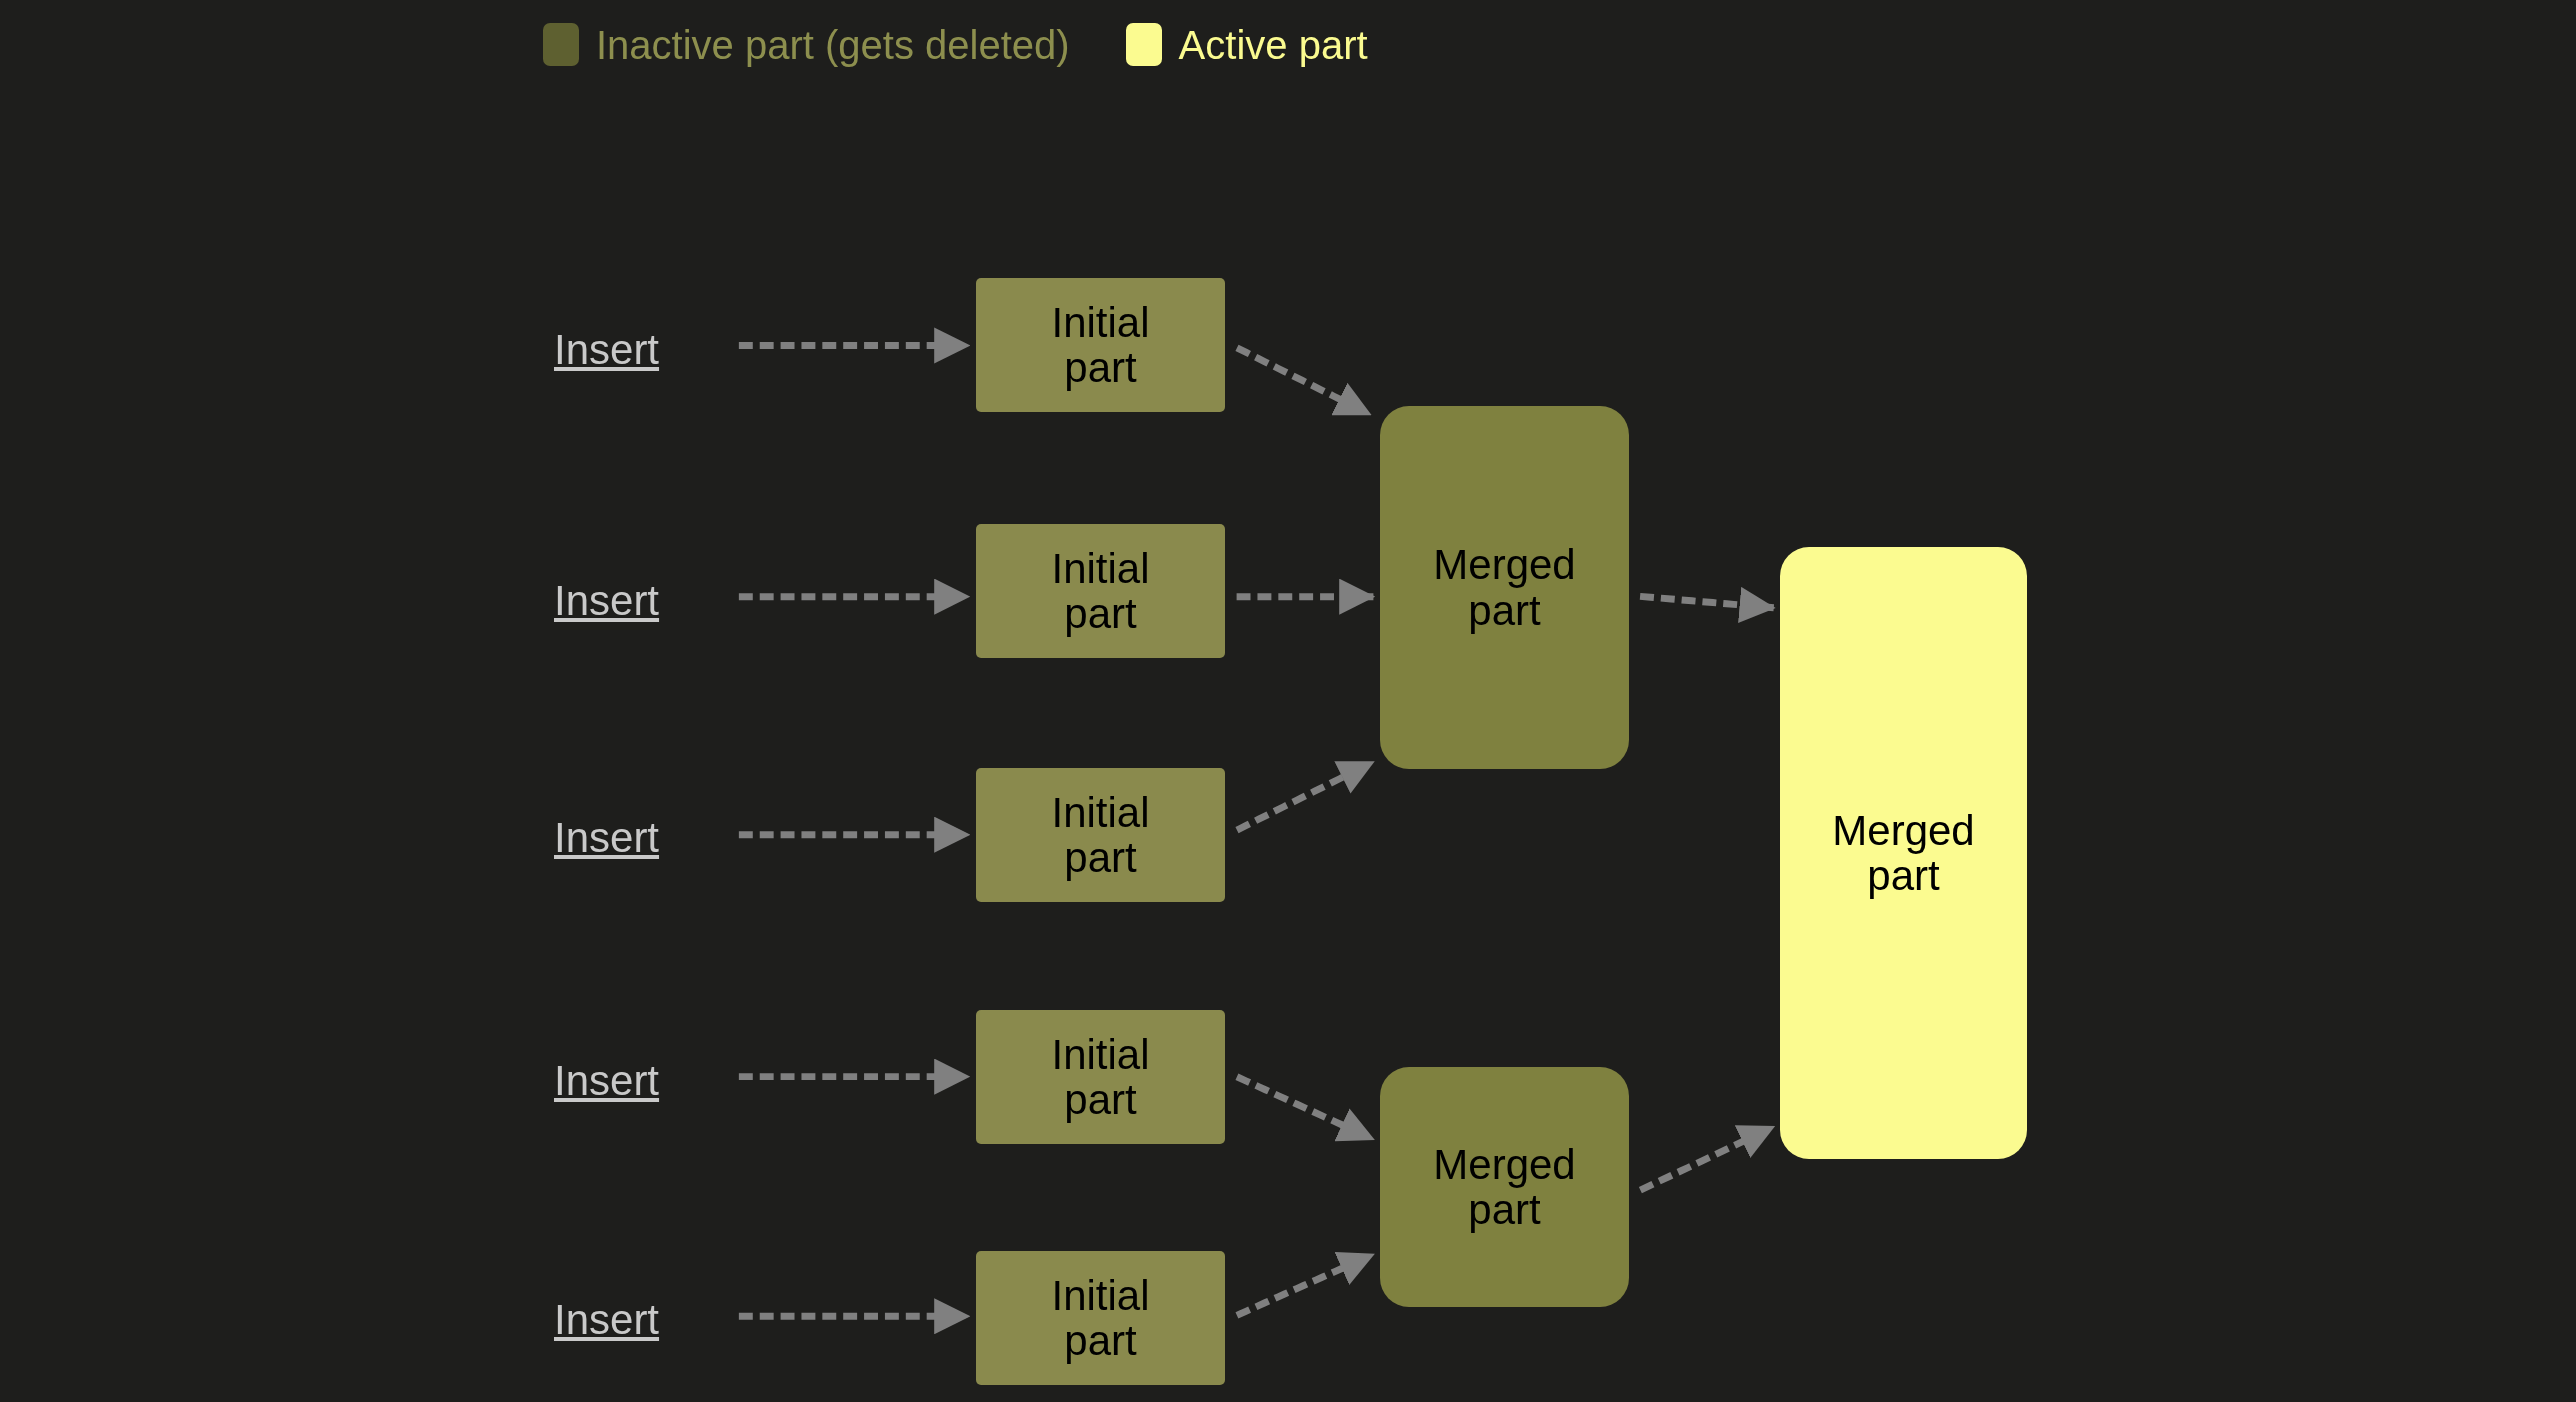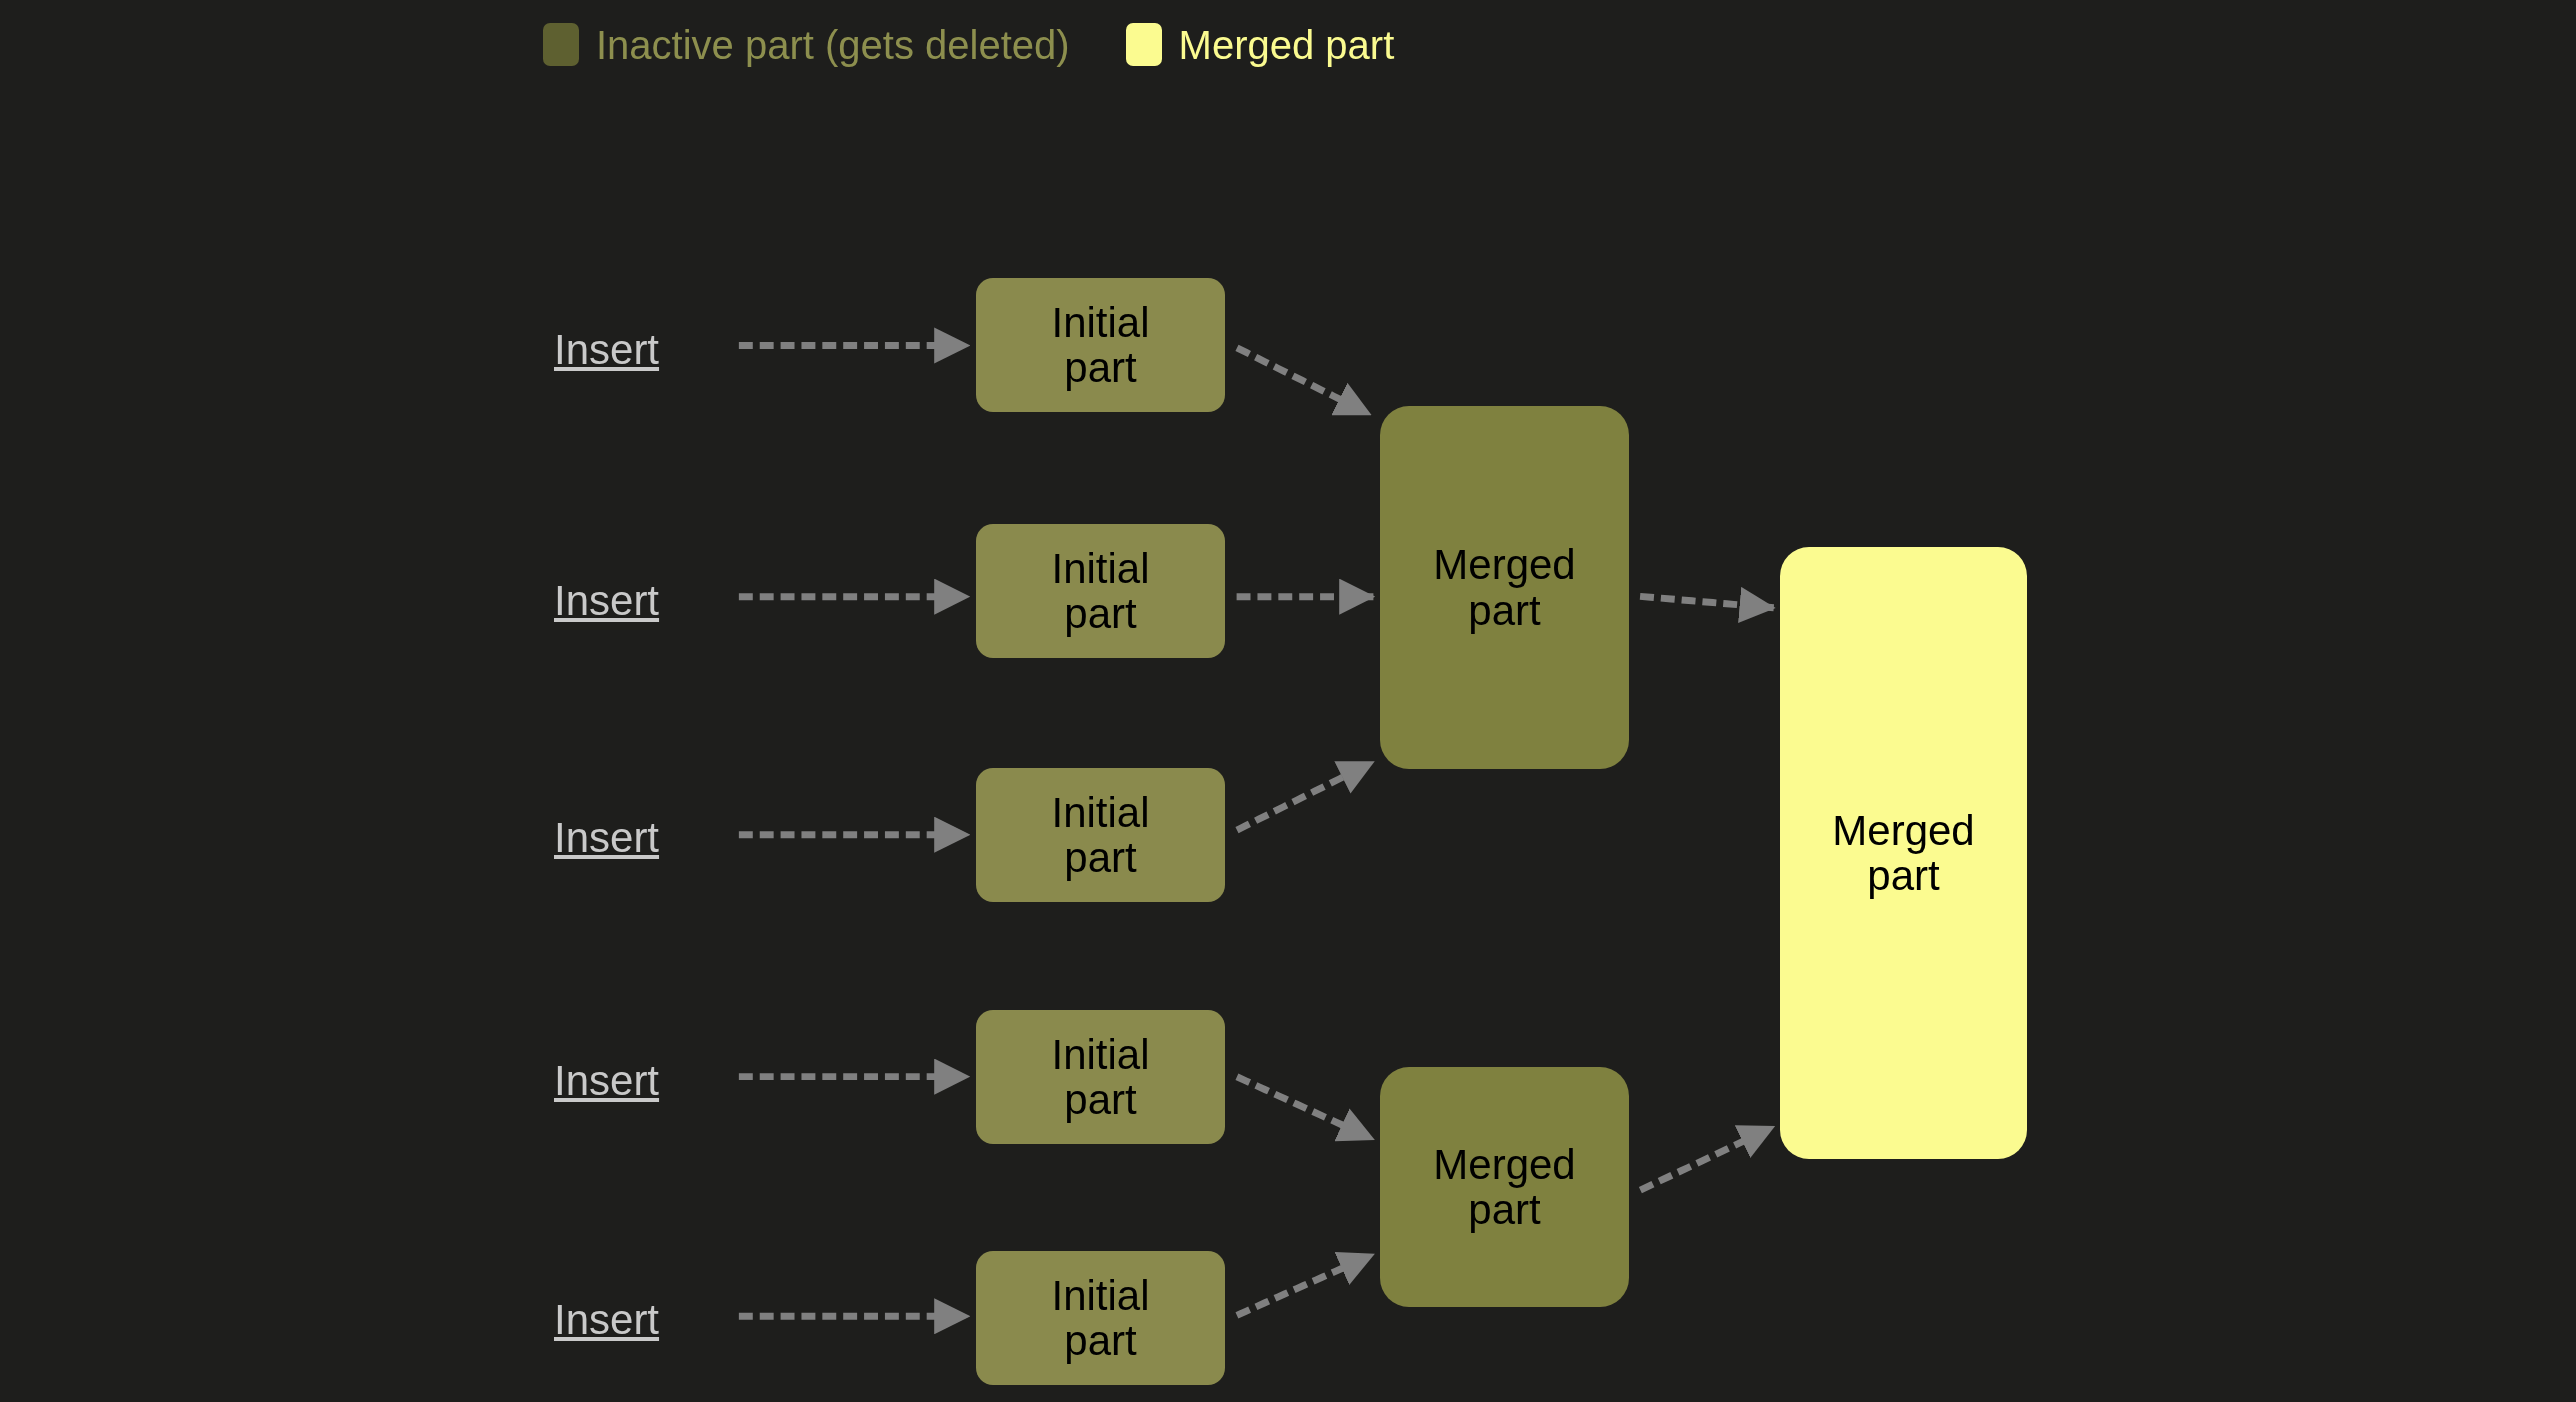--- a/index.html
+++ b/index.html
@@ -56,21 +56,21 @@
     justify-content: center;
     text-align: center;
     color: #000000;
     border-radius: 29px;
     font-size: 42px;
     line-height: 1.08;
     padding: 3.1px 7.7px;
   }
   .node.initial {
     background: #8a8a4d;
-    border-radius: 17px;
+    border-radius: 5px;
   }
   .node.merged-inactive {
     background: #7f813f;
   }
   .node.merged-active {
     background: #fbfb90;
   }
 
   
   .insert-label {
@@ -97,21 +97,21 @@
 
 <div id="canvas">
 
   <div class="legend">
     <div class="legend-item">
       <span class="legend-swatch inactive"></span>
       <span class="legend-label inactive">Inactive part (gets deleted)</span>
     </div>
     <div class="legend-item">
       <span class="legend-swatch active"></span>
-      <span class="legend-label active">Merged part</span>
+      <span class="legend-label active">Active part</span>
     </div>
   </div>
 
   <svg id="arrows" viewBox="0 0 3332 1814" xmlns="http://www.w3.org/2000/svg">
     <defs>
       <marker id="ah" viewBox="0 0 10 10" refX="8.5" refY="5" markerWidth="5.2" markerHeight="5.2" orient="auto-start-reverse">
         <path d="M 0 0 L 10 5 L 0 10 z" fill="#808080"></path>
       </marker>
     </defs>
     <g id="arrow-group" stroke="#808080" stroke-width="9" stroke-dasharray="9 18" stroke-linecap="square" fill="none">

